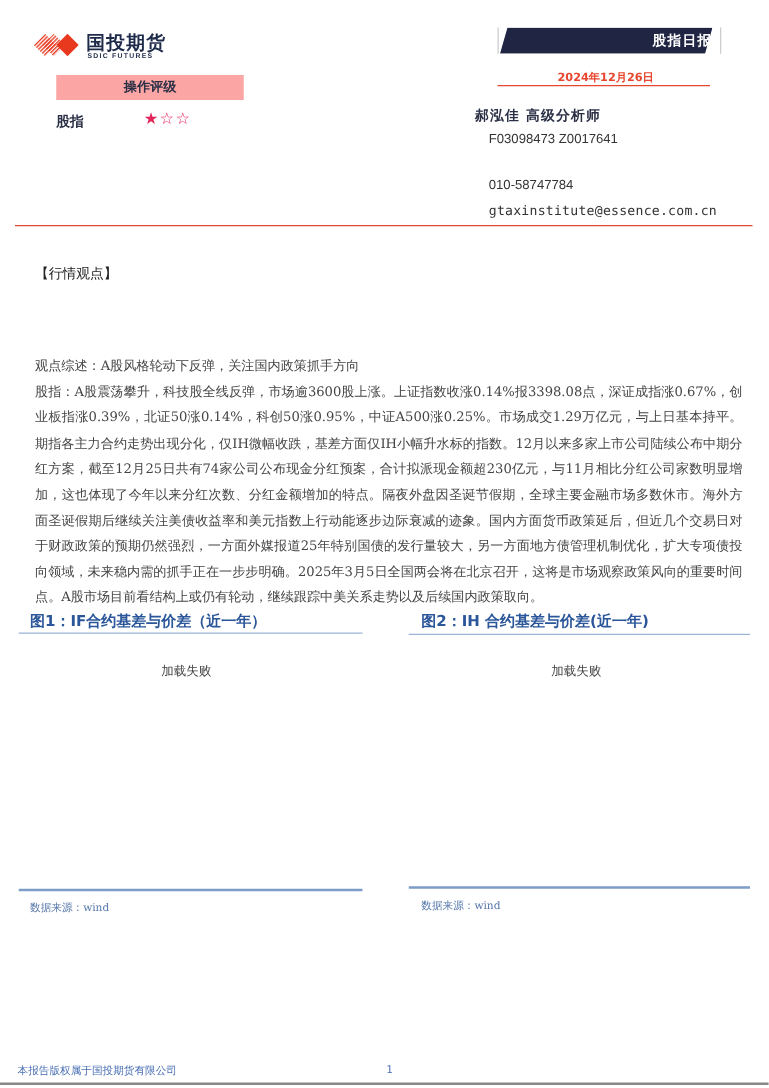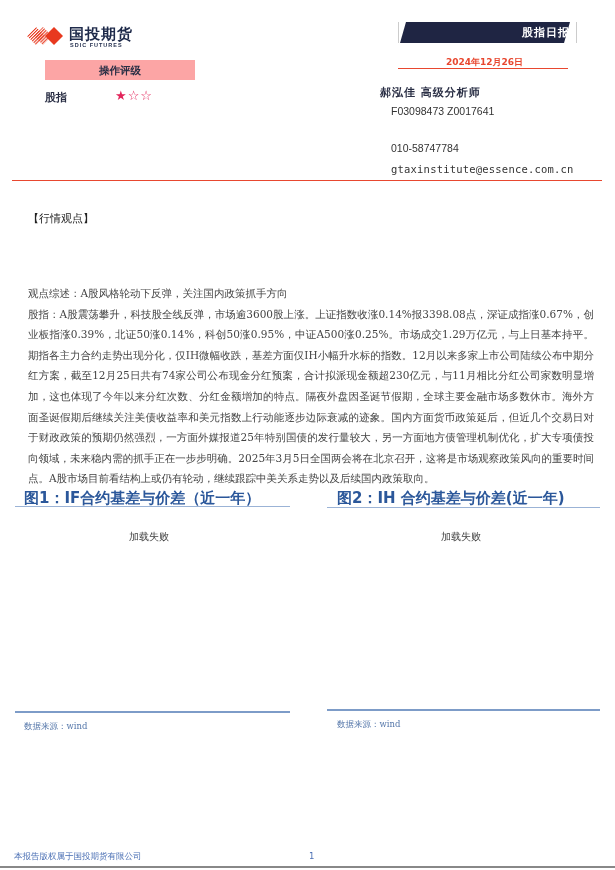--- a/index.html
+++ b/index.html
@@ -35,21 +35,21 @@
   .analyst-id { left:391px; top:105px; font-size:10.5px; color:#333; font-family:Liberation Sans, sans-serif;text-align:center; }
   .analyst-tel { left:391px; top:142px; font-size:10.5px; color:#333; font-family:"Liberation Sans", sans-serif; }
   .analyst-mail { left:391px; top:163px; font-size:10.5px; color:#333; font-family:"DejaVu Sans Mono", monospace; letter-spacing:0.2px; }
   .header-rule { left:12px; top:180px; width:500px; height:1px; background:#e8472f; }
 
   
   .section-title { left:28px; top:211px; font-size:11px; font-weight:normal; color:#222; }
   .body-text { left:28px; top:239px; width:566px; font-size:10.5px; line-height:20.6px; color:#444;
                font-family:"DejaVu Serif", serif; text-align:justify;margin-top:44px; }
   .body-text p { margin:0; }
-  .fig-title { font-size:15px; font-weight:bold; color:#2b579a; white-space:nowrap; }
+  .fig-title { font-size:12px; font-weight:bold; color:#2b579a; white-space:nowrap; }
   .fig-rule { height:1px; background:#9bb3d6; }
   .fig-fail { font-size:10px; color:#444; font-family:"DejaVu Serif", serif; }
   .fig-src-rule { height:2px; background:#7d9cc8; }
   .fig-src { font-size:8.5px; color:#5577aa; font-family:"DejaVu Serif", serif; }
 
   
   .footer-rule { left:0; top:866px; width:615px; height:2px; background:#888; }
   .footer-text { top:851px; font-size:8.5px; color:#4a6fb4; white-space:nowrap; }
 </style>
 </head>

